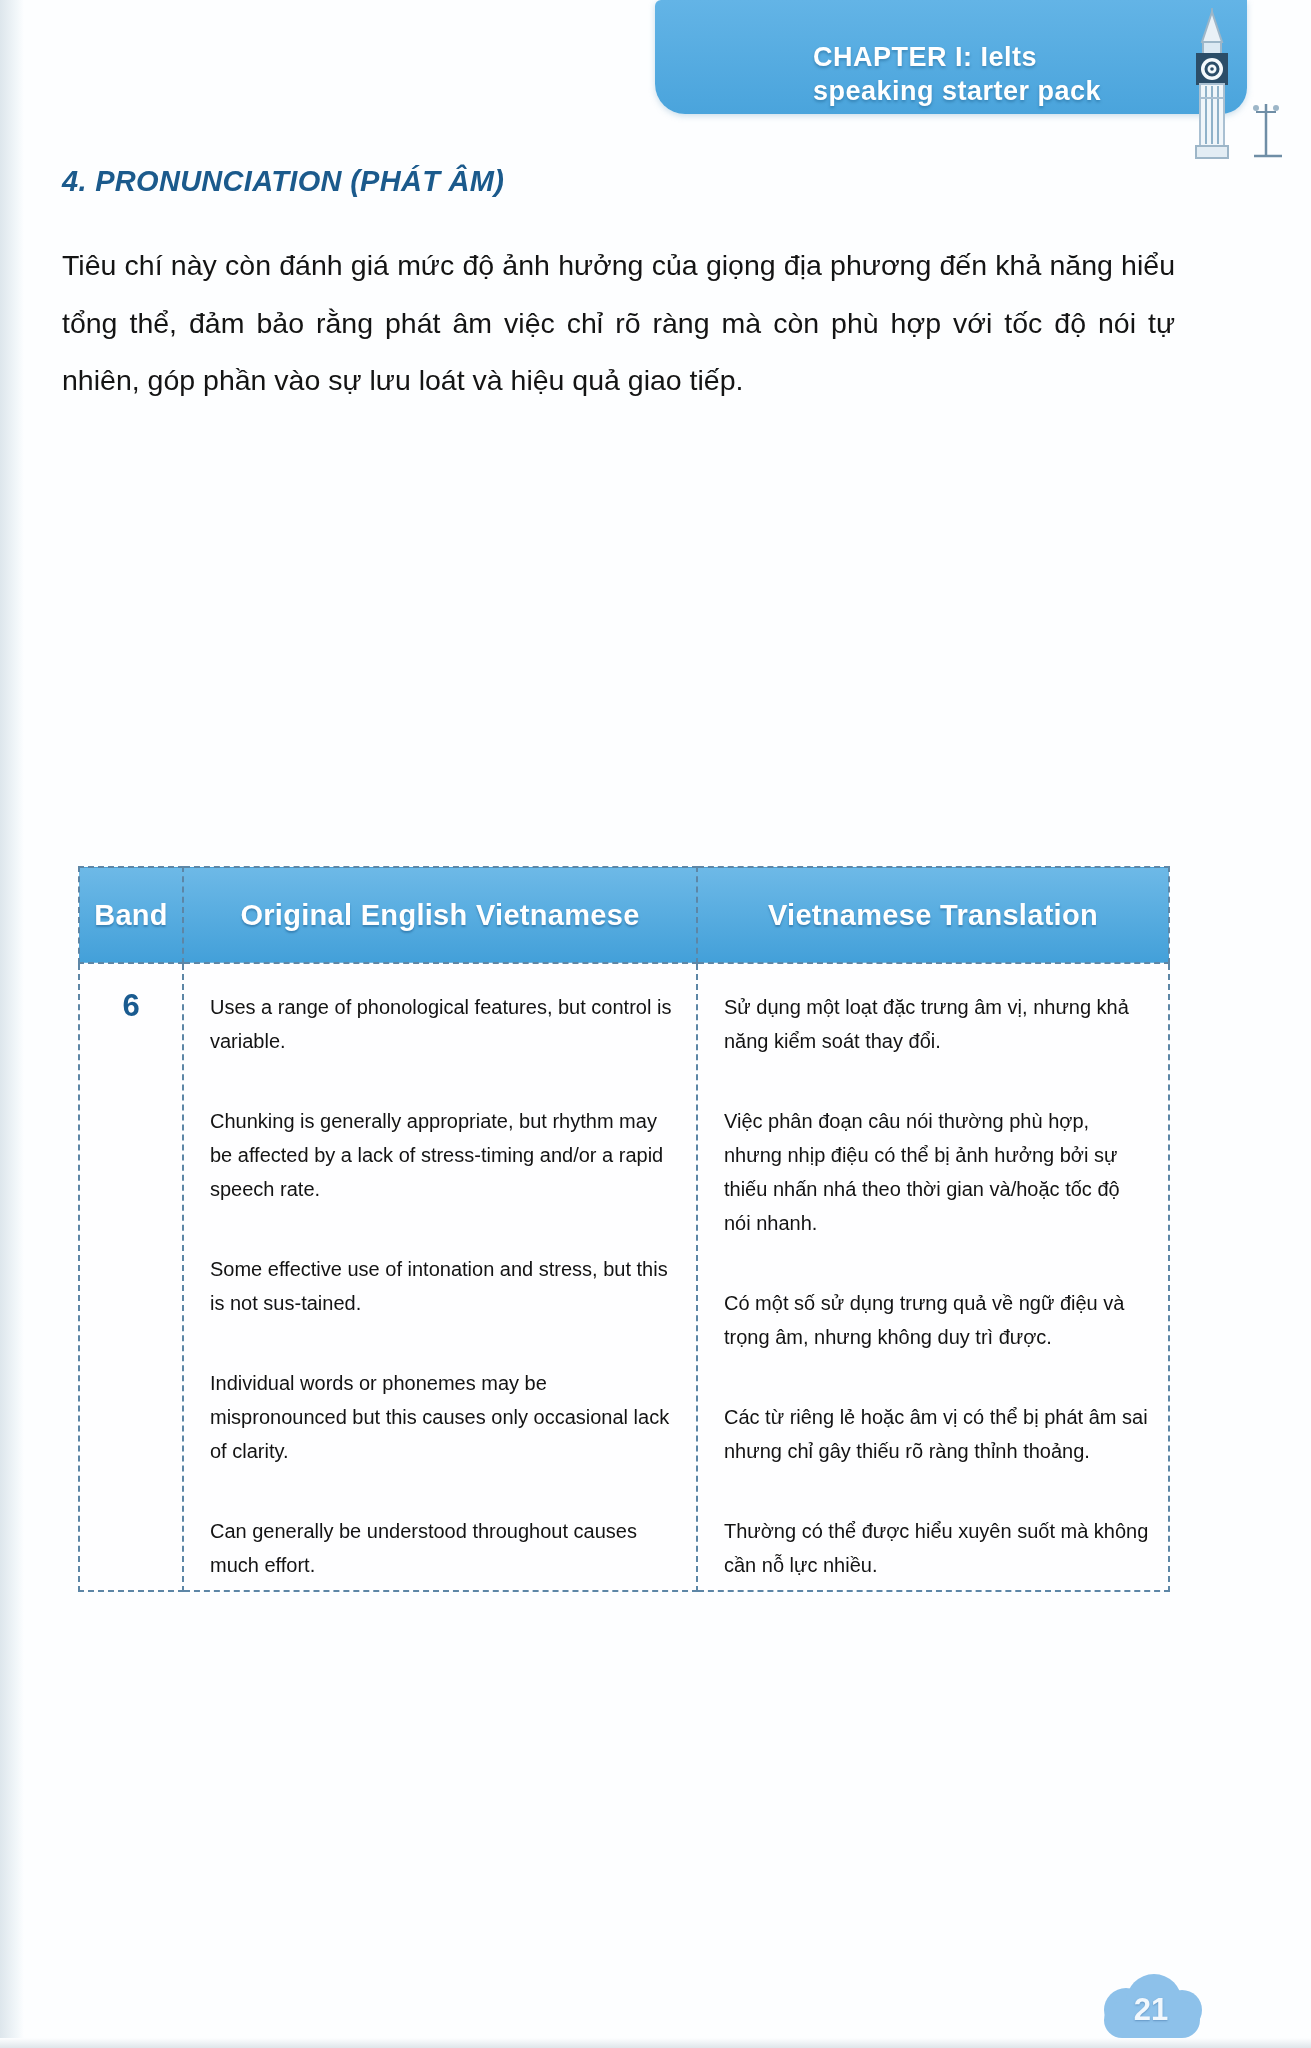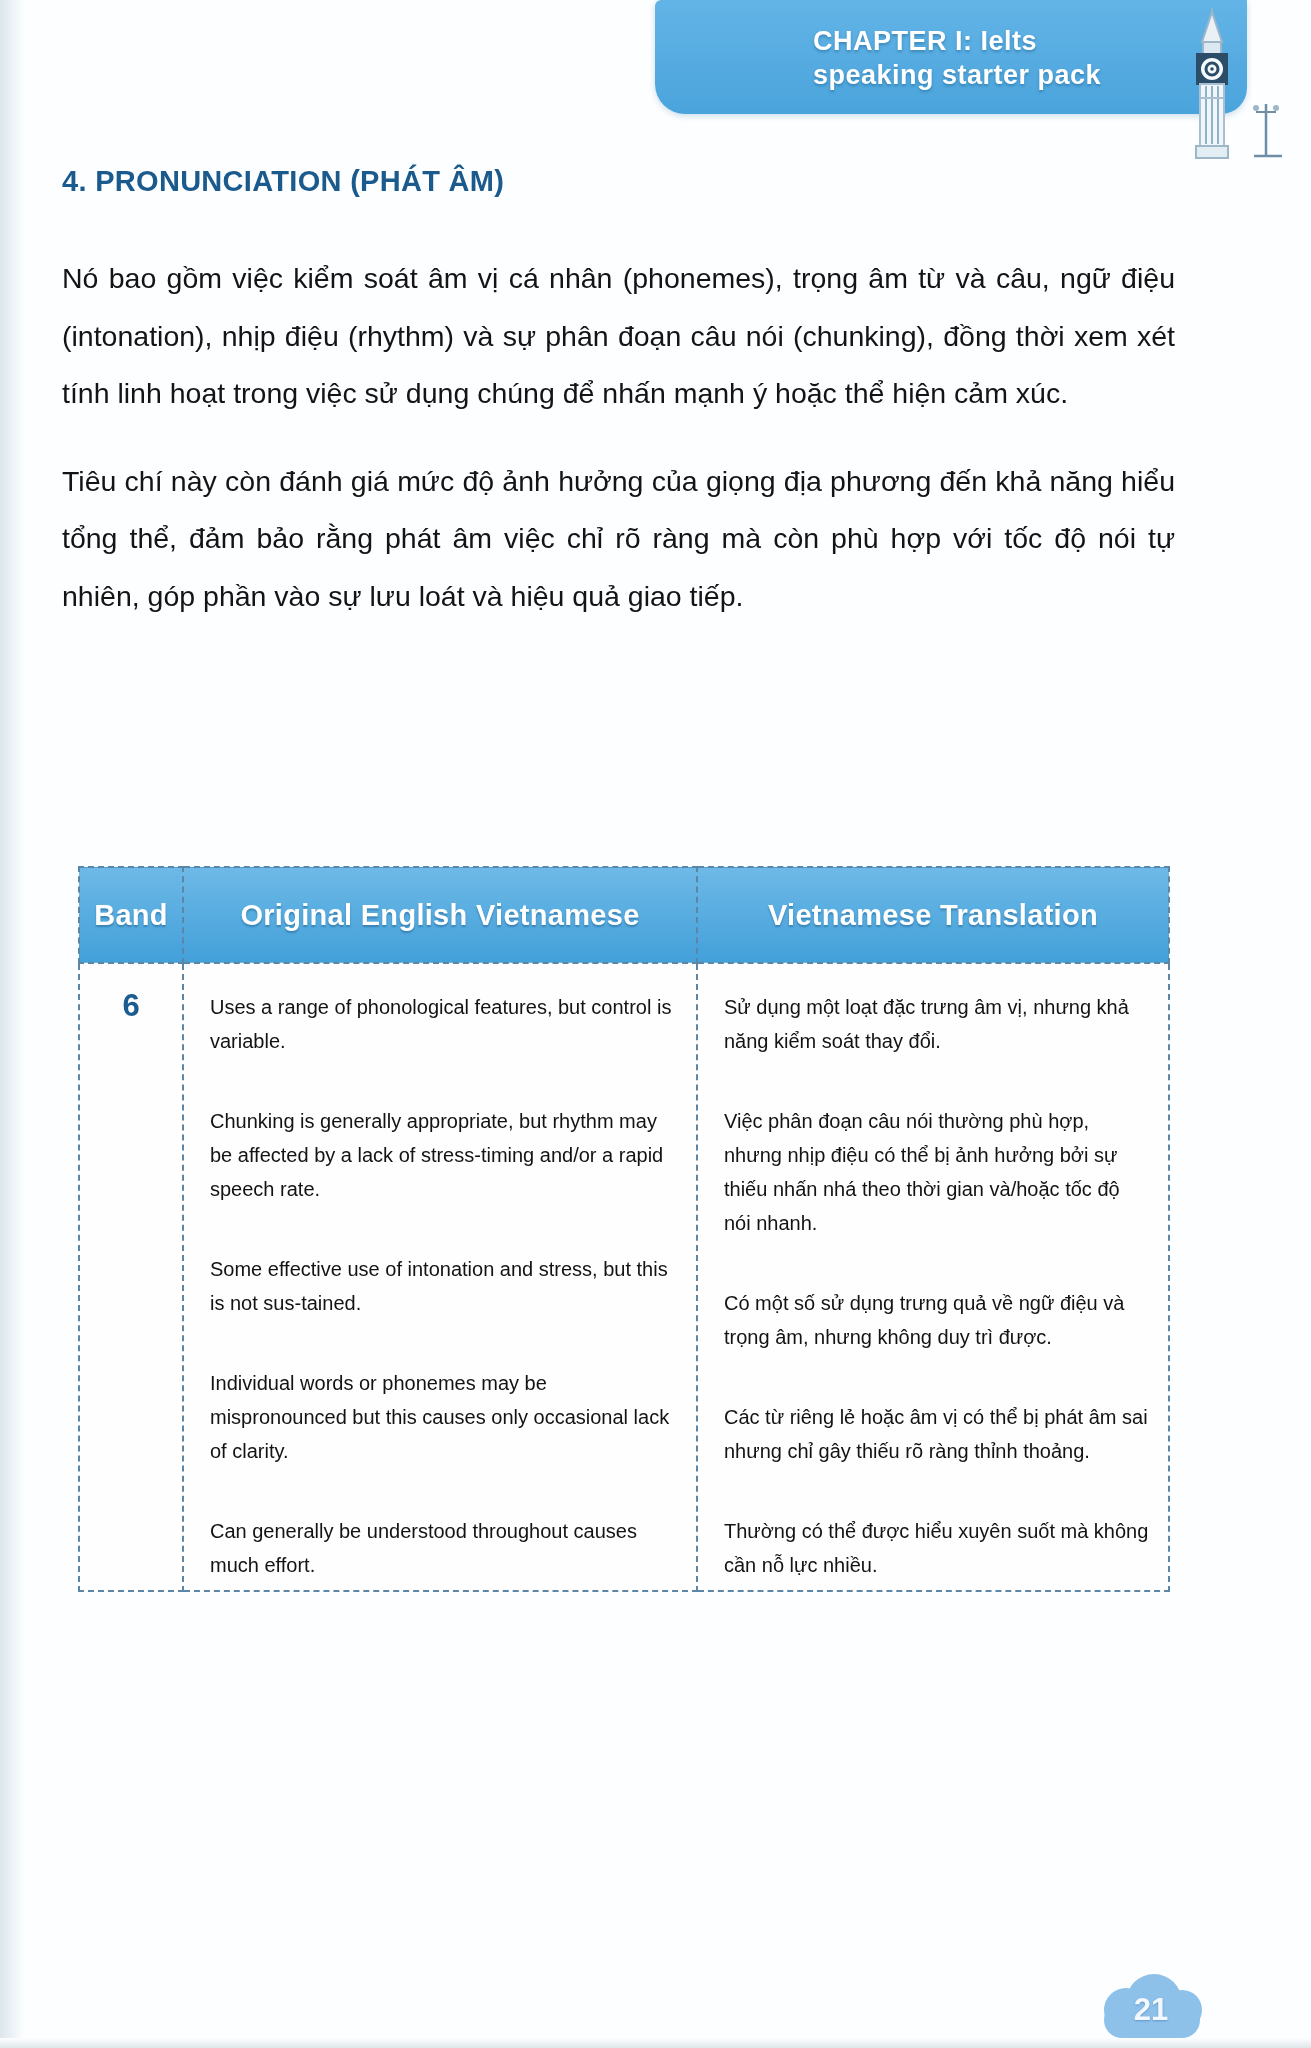--- a/index.html
+++ b/index.html
@@ -15,31 +15,31 @@
                 background:linear-gradient(0deg,#dfe6ea,#fdfeff); }
 
   
   .chapter-badge {
     position:absolute; left:655px; top:0; width:592px; height:114px;
     background:linear-gradient(180deg,#63b4e6 0%,#4aa4dc 100%);
     border-radius:6px 0 26px 30px;
     box-shadow:0 2px 6px rgba(110,160,195,.35);
   }
   .chapter-badge .badge-text {
-    position:absolute; left:158px; top:24px; line-height:34px;
+    position:absolute; left:158px; top:40px; line-height:34px;
     color:#ffffff; font-weight:bold; font-size:27px; letter-spacing:.5px;
     text-shadow:0 2px 3px rgba(23,86,130,.45);
   }
   .bigben { position:absolute; left:1178px; top:8px; width:112px; height:152px; }
 
   
   .content { position:absolute; left:62px; top:165px; width:1113px; }
   .section-heading {
-    margin:0 0 52px 0; font-size:29px; font-weight:bold;
-    color:#1b5a8c; letter-spacing:.3px;
+    margin:0 0 39px 0; font-size:29px; font-weight:bold;
+    color:#1b5a8c; letter-spacing:.3px;font-style:italic;
   }
   .content p.body-par {
     margin:0 0 30px 0; font-size:28.5px; line-height:2.02;
     text-align:justify; color:#141414;
   }
 
   
   table.band-table {
     position:absolute; left:78px; top:866px; width:1090px;
     border-collapse:collapse; table-layout:fixed;
@@ -111,21 +111,20 @@
 
     <line x1="88" y1="96" x2="88" y2="148" stroke="#6f8ea6" stroke-width="2.5"></line>
     <line x1="78" y1="104" x2="98" y2="104" stroke="#6f8ea6" stroke-width="2"></line>
     <circle cx="78" cy="100" r="3" fill="#9db6c8"></circle>
     <circle cx="98" cy="100" r="3" fill="#9db6c8"></circle>
     <line x1="76" y1="148" x2="104" y2="148" stroke="#6f8ea6" stroke-width="2.5"></line>
   </svg>
 
   <div class="content">
     <h1 class="section-heading">4. PRONUNCIATION (PHÁT ÂM)</h1>
-    <p class="body-par">Nó bao gồm việc kiểm soát âm vị cá nhân (phonemes), trọng âm từ và câu, ngữ điệu (intonation), nhịp điệu (rhythm) và sự phân đoạn câu nói (chunking), đồng thời xem xét tính linh hoạt trong việc sử dụng chúng để nhấn mạnh ý hoặc thể hiện cảm xúc.</p>
     <p class="body-par">Tiêu chí này còn đánh giá mức độ ảnh hưởng của giọng địa phương đến khả năng hiểu tổng thể, đảm bảo rằng phát âm việc chỉ rõ ràng mà còn phù hợp với tốc độ nói tự nhiên, góp phần vào sự lưu loát và hiệu quả giao tiếp.</p>
   </div>
 
   <table class="band-table">
     <colgroup>
       <col style="width:104px">
       <col style="width:514px">
       <col style="width:472px">
     </colgroup>
     <thead>

